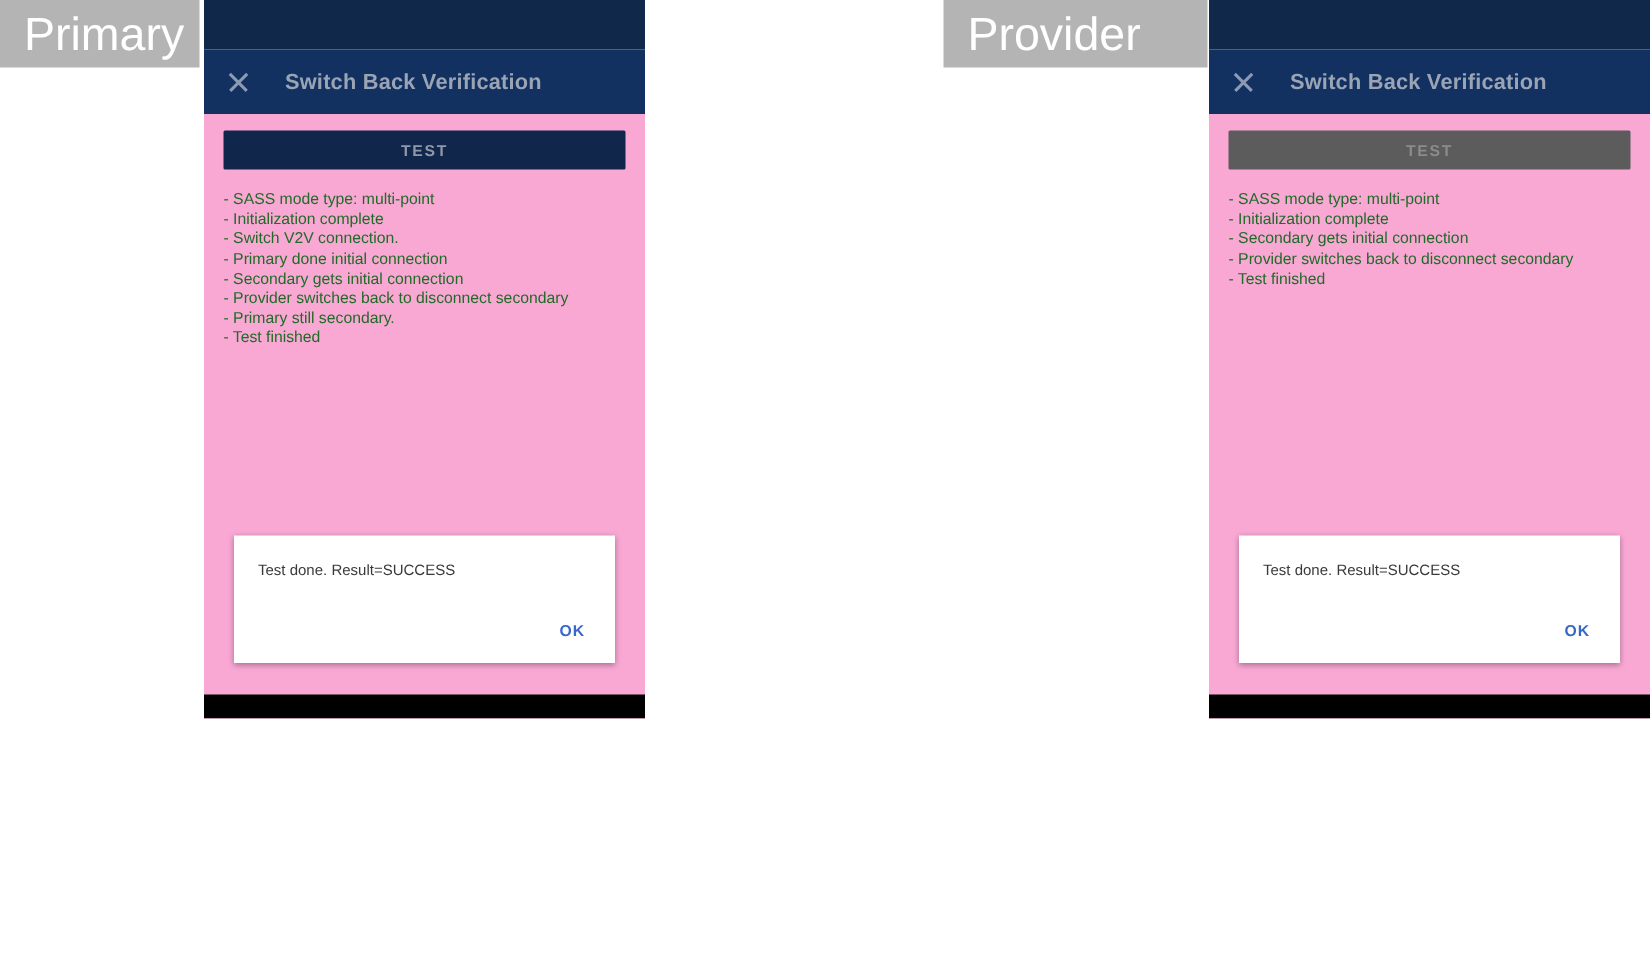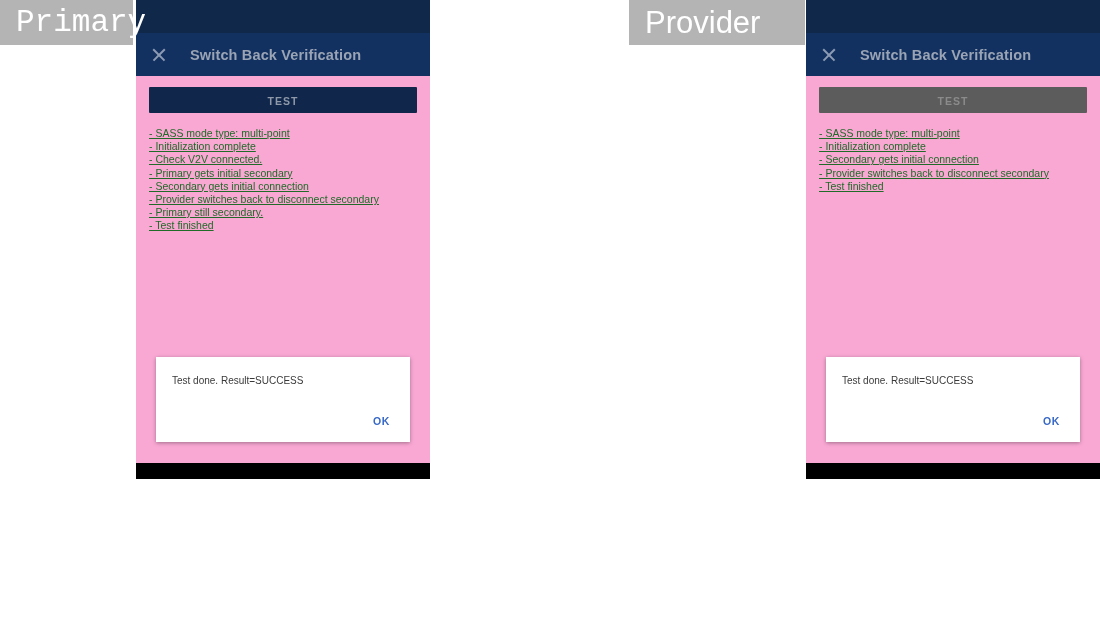--- a/index.html
+++ b/index.html
@@ -24,21 +24,21 @@
     background: #b4b4b4;
     color: #ffffff;
     font-size: 31px;
     line-height: 45px;
     font-weight: 400;
     padding: 0 16px;
     box-sizing: border-box;
     white-space: nowrap;
     z-index: 5;
   }
-  #role-label-primary { left: 0; width: 133px; font-family: Liberation Mono, monospace; }
+  #role-label-primary { left: 0; width: 133px; }
   #role-label-secondary { left: 629px; width: 176px; }
 
   
   .phone {
     position: absolute;
     top: 0;
     width: 294px;
     height: 479px;
     background: #ffffff;
     overflow: hidden;
@@ -120,21 +120,21 @@
     color: #8b8b8b;
   }
 
   .log {
     margin-top: 14px;
     font-size: 10.5px;
     line-height: 13.2px;
     color: #1f6b27;
     white-space: nowrap;
   }
-  .log-line { display: block; text-decoration: underline; }
+  .log-line { display: block; }
 
   
   .dialog {
     position: absolute;
     left: 20px;
     top: 281px;
     width: 254px;
     height: 85px;
     background: #ffffff;
     box-sizing: border-box;
@@ -188,22 +188,22 @@
     <span class="appbar-title">Switch Back Verification</span>
   </div>
 
   <div class="content">
 
     <button class="test-button enabled">TEST</button>
 
     <div class="log">
       <span class="log-line">- SASS mode type: multi-point</span>
       <span class="log-line">- Initialization complete</span>
-      <span class="log-line">- Check V2V connected.</span>
-      <span class="log-line">- Primary gets initial secondary</span>
+      <span class="log-line">- Switch V2V connection.</span>
+      <span class="log-line">- Primary done initial connection</span>
       <span class="log-line">- Secondary gets initial connection</span>
       <span class="log-line">- Provider switches back to disconnect secondary</span>
       <span class="log-line">- Primary still secondary.</span>
       <span class="log-line">- Test finished</span>
     </div>
 
     <div class="dialog">
       <div class="dialog-message">Test done. Result=SUCCESS</div>
       <button class="dialog-ok">OK</button>
     </div>

